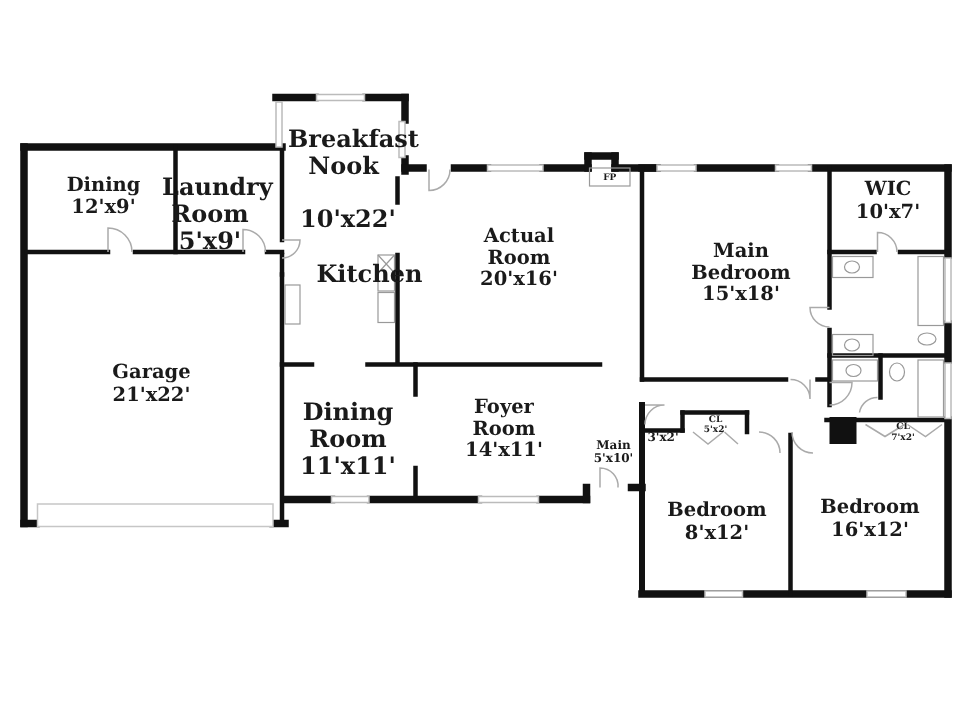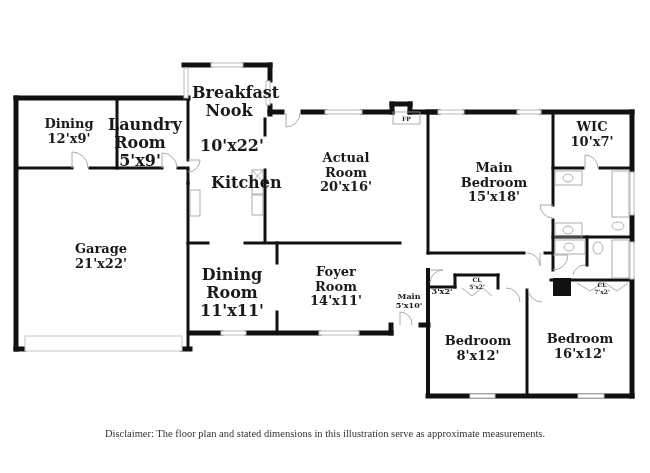--- a/index.html
+++ b/index.html
@@ -204,14 +204,13 @@
 <div class="lbl big" style="left:436px;top:334px;width:84px;">
   <span>Bedroom</span>
   <span>8'x12'</span>
 </div>
 <div class="lbl big" style="left:538px;top:332px;width:84px;">
   <span>Bedroom</span>
   <span>16'x12'</span>
 </div>
 
 <div id="disclaimer">
-  <span>Disclaimer: The floor plan and stated dimensions in this illustration serve as approximate measurements.</span>
 </div>
 
 </body></html>

